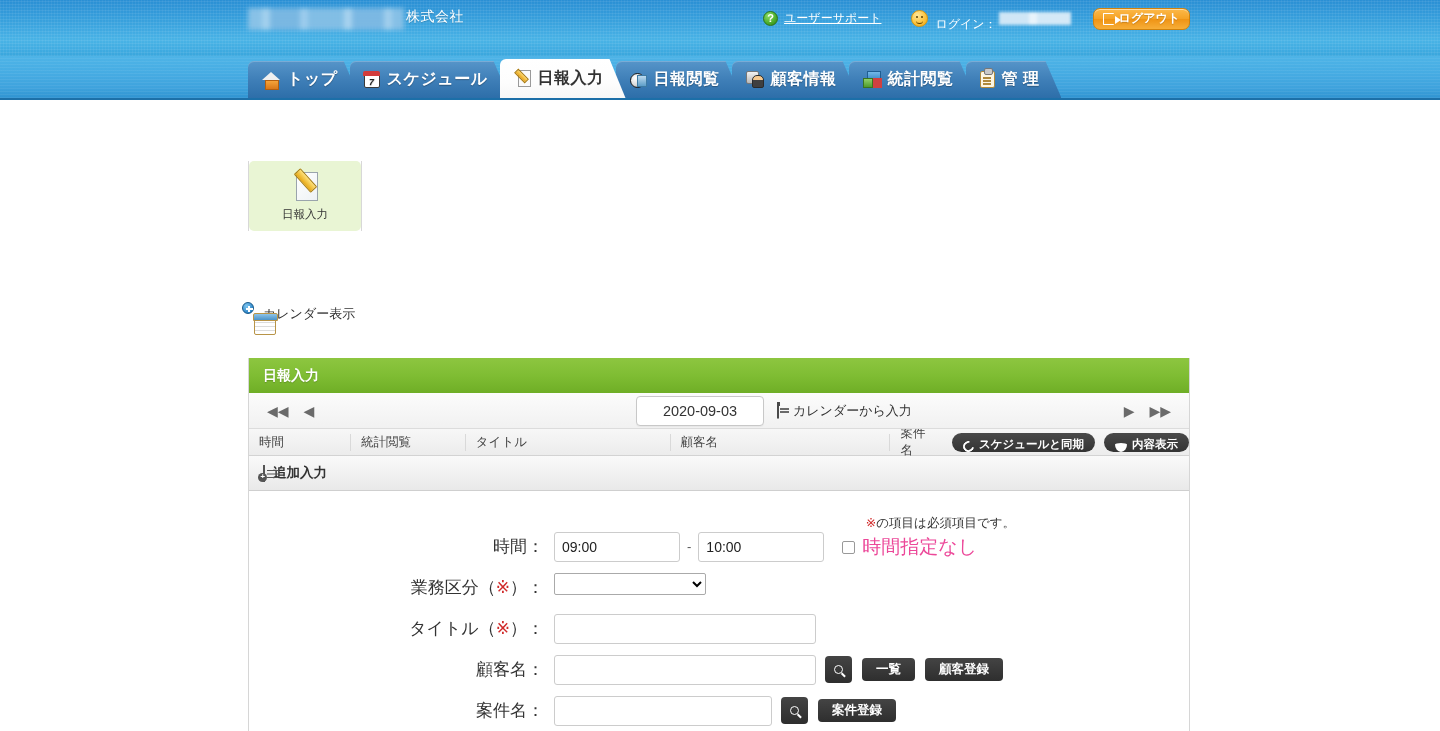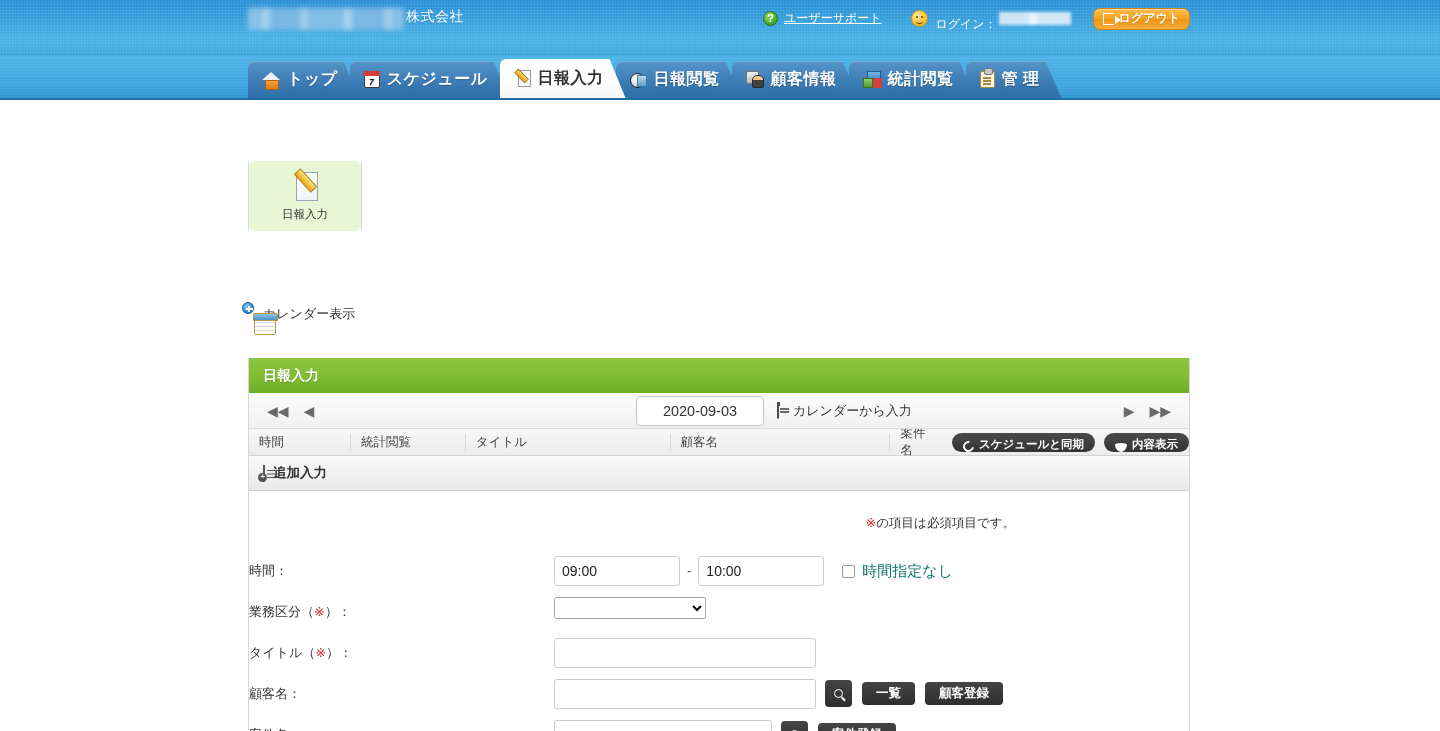--- a/index.html
+++ b/index.html
@@ -486,47 +486,46 @@
     background: #555; color: #fff; font-size: 8px; font-weight: bold;
     line-height: 8px; text-align: center;
   }
 
   
   .form { padding: 24px 0 0 0; }
   .note {
     text-align: right;
     padding-right: 174px;
     font-size: 12.5px; color: #333;
-    margin-bottom: 24px;
   }
   .req { color: #d02b2b; }
   .frow { display: flex; align-items: flex-start; margin-bottom: 11px; }
   .flabel {
     width: 305px;
-    text-align: left;
+    text-align: right;
     padding-right: 10px;
-    font-size: 13px; color: #333;
+    font-size: 17px; color: #333;
     line-height: 30px;
   }
   .finput {
     height: 30px; padding: 0 7px;
     border: 1px solid #ccc; border-radius: 3px;
     background: #fff;
     font-family: inherit; font-size: 14px; color: #222;
     outline: none;
   }
   .in-time { width: 126px; }
   .dash { line-height: 30px; padding: 0 7px; color: #555; font-size: 13px; }
   .chk-wrap { display: flex; align-items: center; gap: 7px; margin-left: 18px; line-height: 30px; }
   .chk {
     width: 13px; height: 13px;
     border: 1px solid #999; border-radius: 2px; background: #fff;
     cursor: pointer;
   }
-  .chk-label { font-size: 15px; color: #0f766e; }
+  .chk-label { font-size: 19px; color: #ec4899; }
   .fselect {
     width: 152px; height: 22px;
     border: 1px solid #aaa; border-radius: 2px;
     background: #fff;
     font-family: inherit; font-size: 13px;
     outline: none;
   }
   .in-title { width: 262px; }
   .in-cust { width: 262px; }
   .in-case { width: 218px; }

